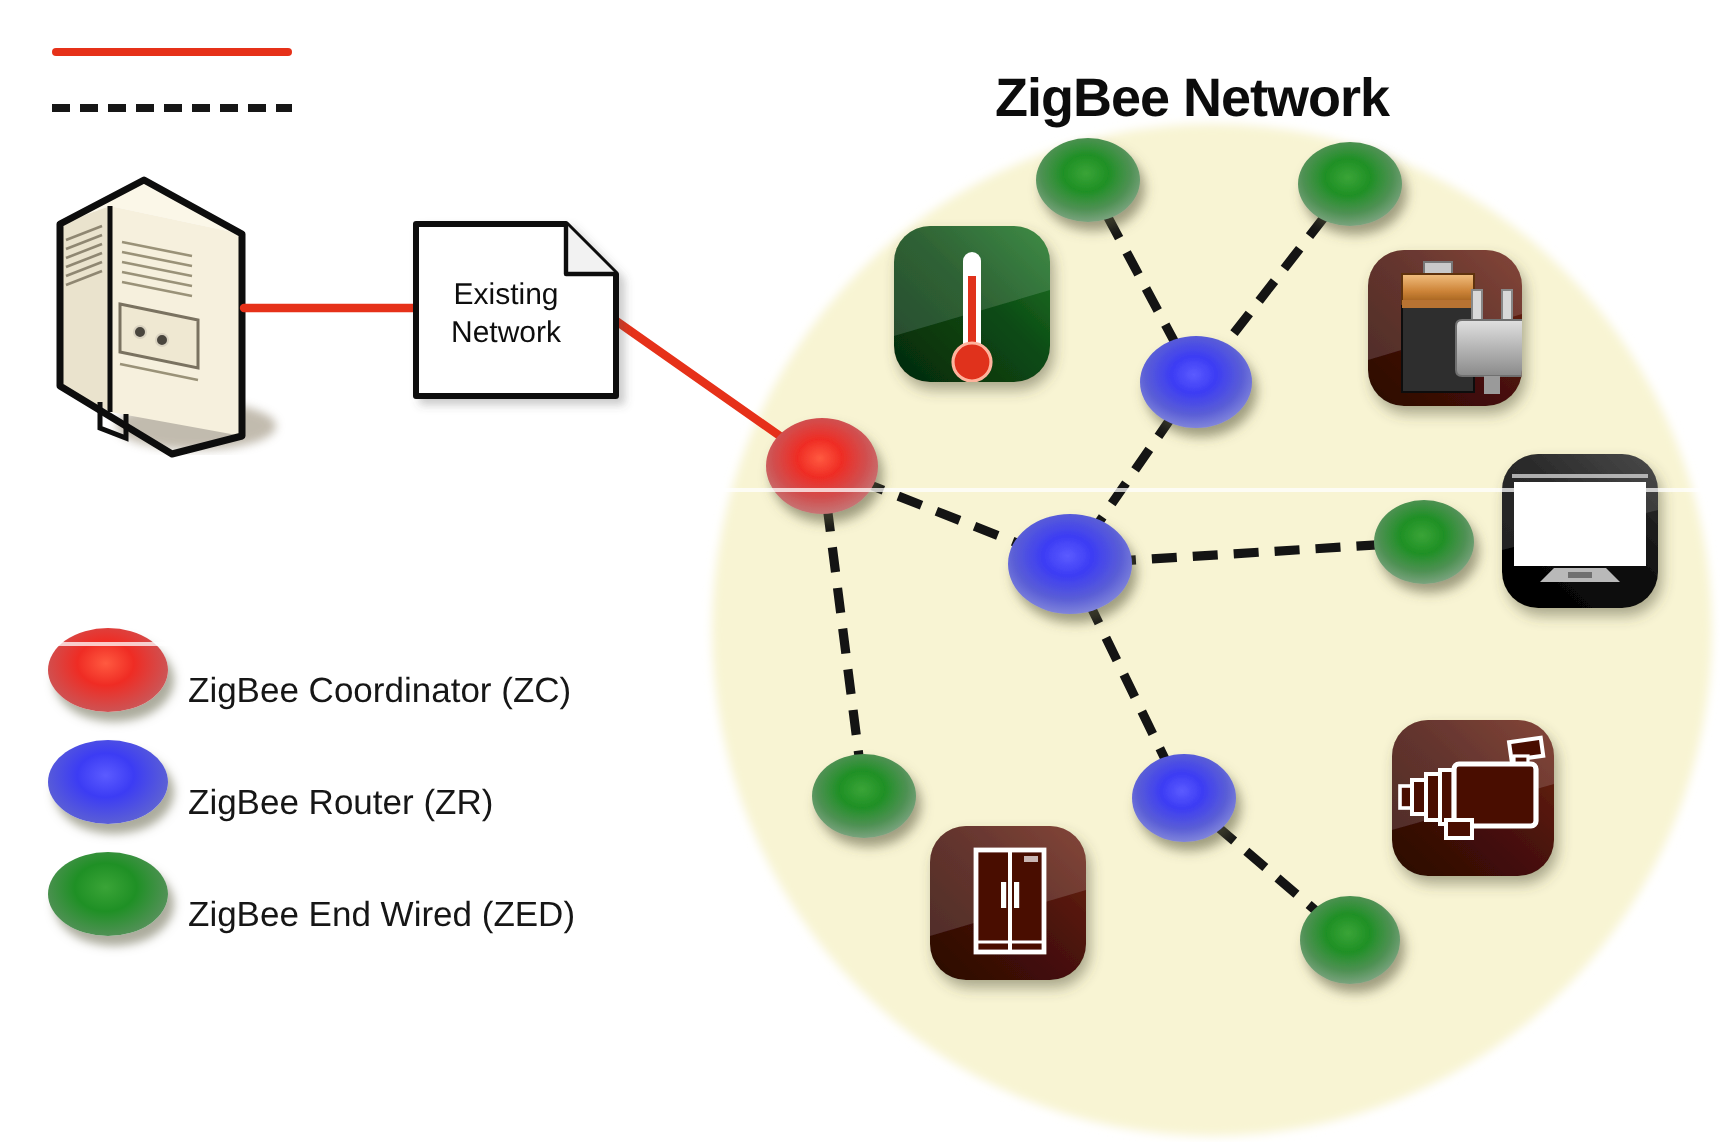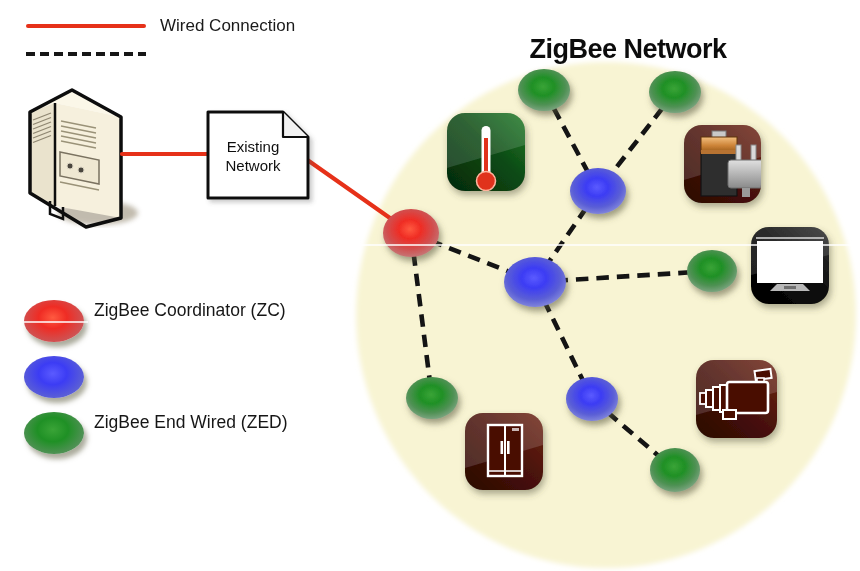--- a/index.html
+++ b/index.html
@@ -9,25 +9,25 @@
   }
   
   .conn-legend{position:absolute;left:26px;top:12px;}
   .conn-row{display:flex;align-items:center;height:28px;}
   .conn-sample{width:122px;height:28px;display:flex;align-items:center;margin-right:12px;}
   .wired-line{width:120px;height:4px;background:#e63119;border-radius:2px;}
   .wireless-line{width:120px;height:4px;
     background:repeating-linear-gradient(90deg,#161616 0 9px,transparent 9px 14px);}
   .conn-label{font-size:17px;color:#1a1a1a;}
   
-  .diagram-title{position:absolute;left:498px;top:16px;width:260px;text-align:center;
+  .diagram-title{position:absolute;left:466px;top:16px;width:260px;text-align:center;
     font-size:27px;font-weight:bold;color:#0c0c0c;letter-spacing:-0.5px;}
   
   .node-legend{position:absolute;left:24px;top:300px;}
-  .nl-row{display:flex;align-items:flex-start;height:56px;}
+  .nl-row{display:flex;align-items:flex-end;height:56px;}
   .nl-swatch{width:60px;height:42px;border-radius:50%;margin-right:10px;flex:0 0 auto;
     box-shadow:3px 5px 5px rgba(90,90,60,0.5);}
   .sw-red{background:radial-gradient(ellipse at 48% 42%,#ff5a40 0%,#ef2c24 32%,#d05050 68%,#c47e7e 100%);}
   .sw-blue{background:radial-gradient(ellipse at 48% 42%,#5b5bff 0%,#3c3cf4 32%,#5a5ed6 70%,#8a8fdc 100%);}
   .sw-green{background:radial-gradient(ellipse at 48% 42%,#3aa437 0%,#1f9025 35%,#4f9154 70%,#86a98a 100%);}
   .nl-label{font-size:17.5px;color:#161616;}
   
   .artifact{position:absolute;height:2px;background:rgba(255,255,255,0.75);pointer-events:none;}
   svg{position:absolute;left:0;top:0;}
   .wireless-edge{stroke:#141414;stroke-width:4.6;stroke-dasharray:12.5 8;fill:none;}
@@ -246,36 +246,36 @@
     <rect x="352" y="244" width="506" height="2" fill="#ffffff" opacity="0.75"></rect>
   </svg>
 
   <h1 class="diagram-title">ZigBee Network</h1>
 
   <div class="conn-legend">
     <div class="conn-row">
       <span class="conn-sample">
           <span class="wired-line"></span>
         </span>
-      <span class="conn-label">Wired Connection</span>
     </div>
     <div class="conn-row">
       <span class="conn-sample">
           <span class="wireless-line"></span>
         </span>
     </div>
   </div>
 
   <div class="node-legend">
     <div class="nl-row">
       <span class="nl-swatch sw-red"></span>
       <span class="nl-label">ZigBee Coordinator (ZC)</span>
     </div>
     <div class="nl-row">
       <span class="nl-swatch sw-blue"></span>
+      <span class="nl-label">ZigBee Router (ZR)</span>
     </div>
     <div class="nl-row">
       <span class="nl-swatch sw-green"></span>
       <span class="nl-label">ZigBee End Wired (ZED)</span>
     </div>
   </div>
 
   <div class="artifact" style="left:24px;top:321px;width:64px;"></div>
 </div>
 

